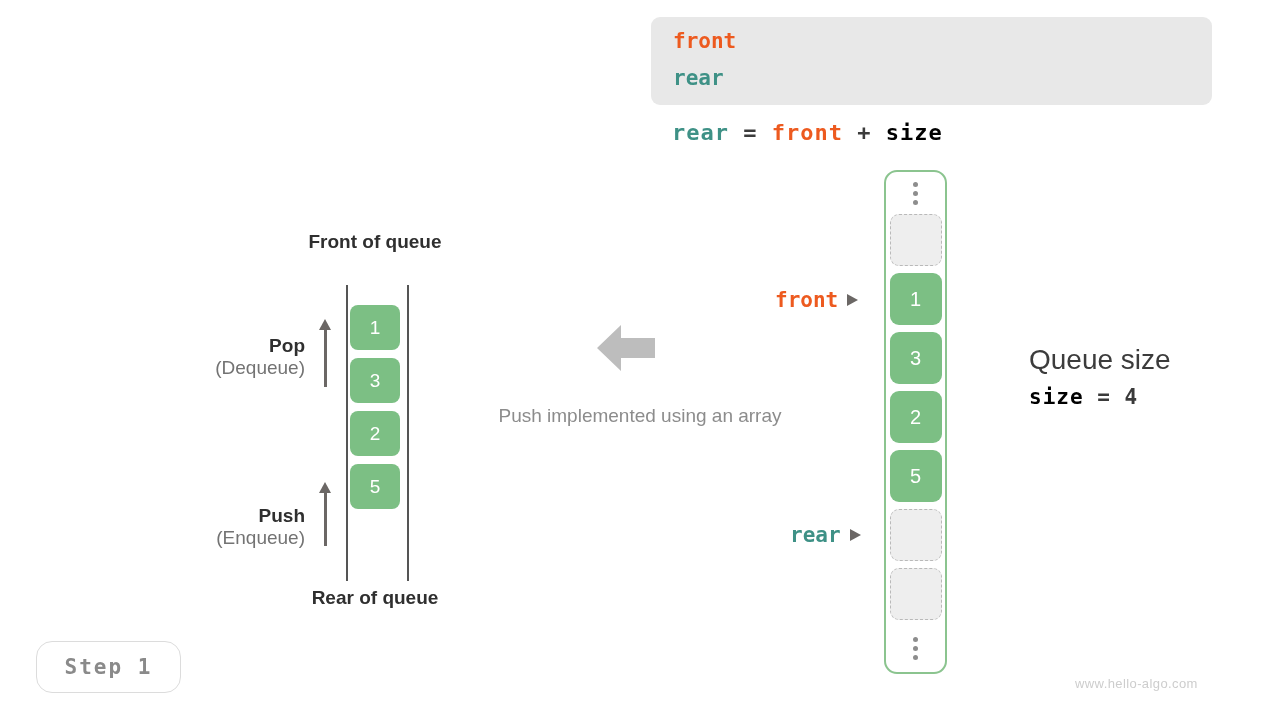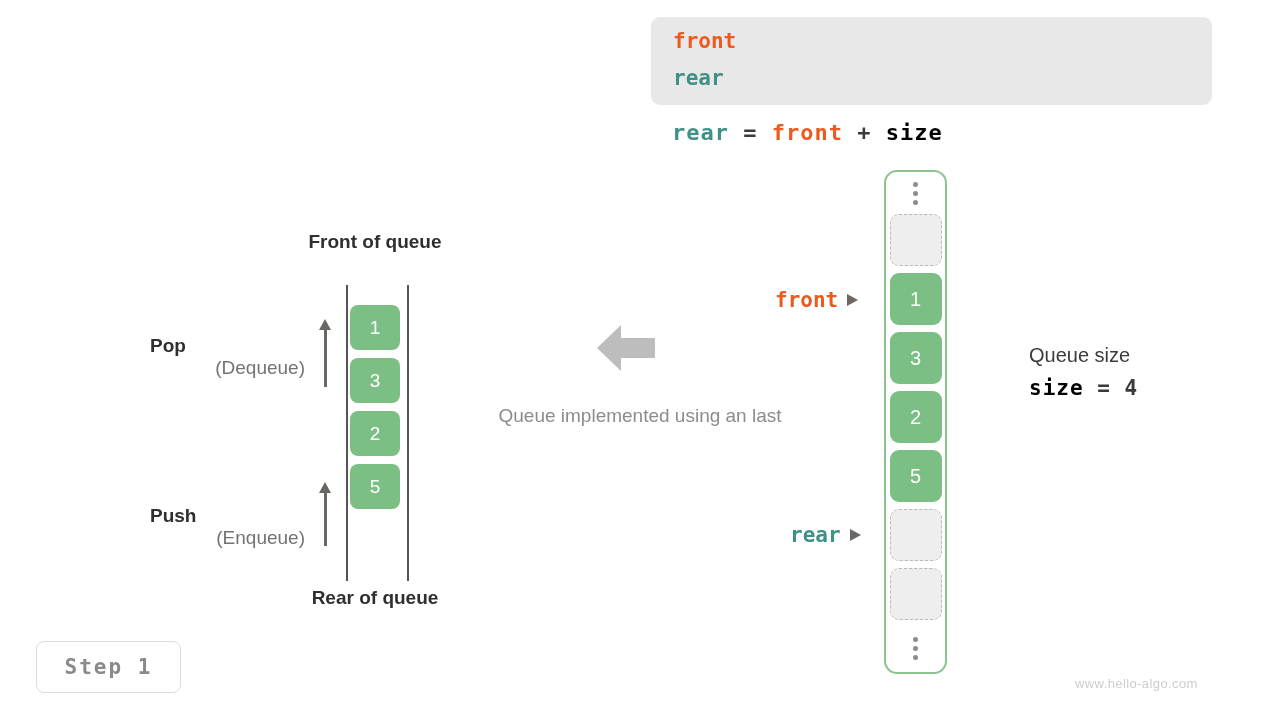--- a/index.html
+++ b/index.html
@@ -108,20 +108,21 @@
     display: flex;
     align-items: center;
     justify-content: center;
   }
 
   .op-group { position: absolute; }
   .op-name {
     font-size: 19px;
     font-weight: bold;
     color: #2f2f2f;
+    text-align: right;
     white-space: nowrap;
   }
   .op-sub {
     font-size: 19px;
     color: #737373;
     text-align: right;
     white-space: nowrap;
   }
   .pop-group  { left: 150px; top: 335px; width: 155px; }
   .push-group { left: 150px; top: 505px; width: 155px; }
@@ -235,39 +236,39 @@
   .ptr-front { left: 775px; top: 288px; }
   .ptr-rear  { left: 790px; top: 523px; }
 
   
   .size-info {
     position: absolute;
     left: 1029px;
     top: 344px;
   }
   .size-title {
-    font-size: 20px;
+    font-size: 28px;
     color: #3c3c3c;
   }
   .size-expr {
     margin-top: 9px;
     font-size: 21px;
     letter-spacing: 1px;
     white-space: nowrap;
   }
 
   
   .step-badge {
     position: absolute;
     left: 36px;
     top: 641px;
     width: 145px;
     height: 52px;
     border: 1.5px solid #dcdcdc;
-    border-radius: 8px;
+    border-radius: 16px;
     box-sizing: border-box;
     display: flex;
     align-items: center;
     justify-content: center;
     font-family: "DejaVu Sans Mono", monospace;
     font-weight: bold;
     font-size: 21px;
     letter-spacing: 2px;
     color: #8a8a8a;
   }
@@ -332,21 +333,21 @@
 <div class="up-arrow arrow-push">
   <div class="head"></div>
     <div class="shaft"></div>
 </div>
 
 <div class="big-arrow">
   <svg width="58" height="46" viewBox="0 0 58 46">
     <polygon points="0,23 24,0 24,13 58,13 58,33 24,33 24,46" fill="#bdbdbd"></polygon>
   </svg>
 </div>
-<div class="caption">Queue implemented using an last</div>
+<div class="caption">Push implemented using an array</div>
 
 <div class="array-box">
   <div class="dots">
     <span></span>
       <span></span>
       <span></span>
   </div>
   <div class="slot empty"></div>
   <div class="slot filled">1</div>
   <div class="slot filled">3</div>

